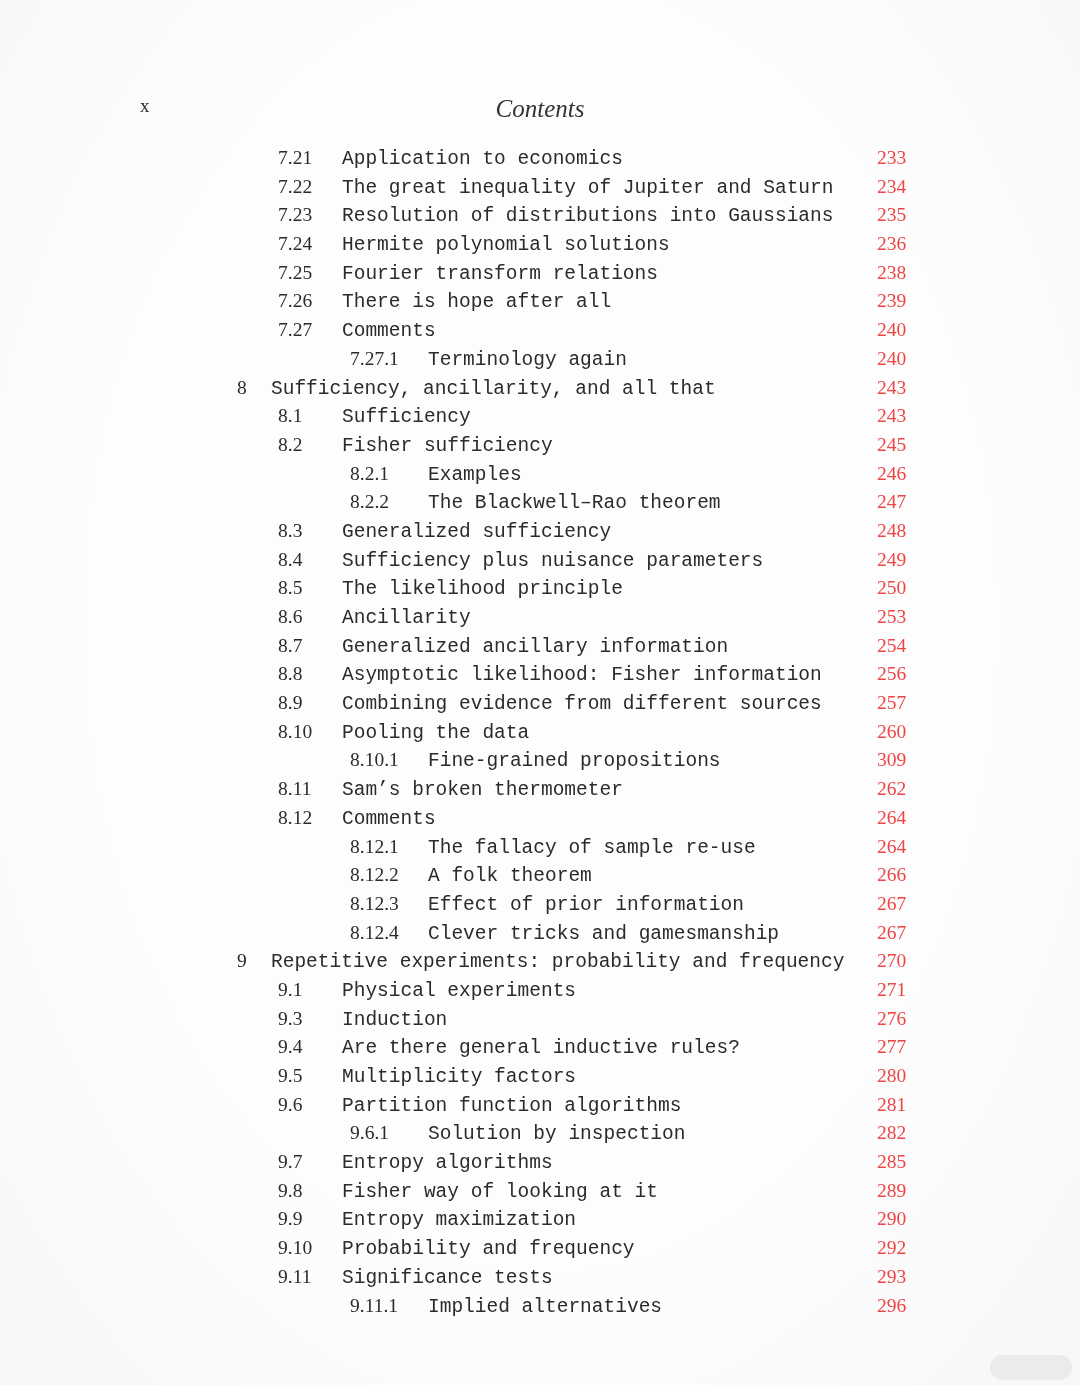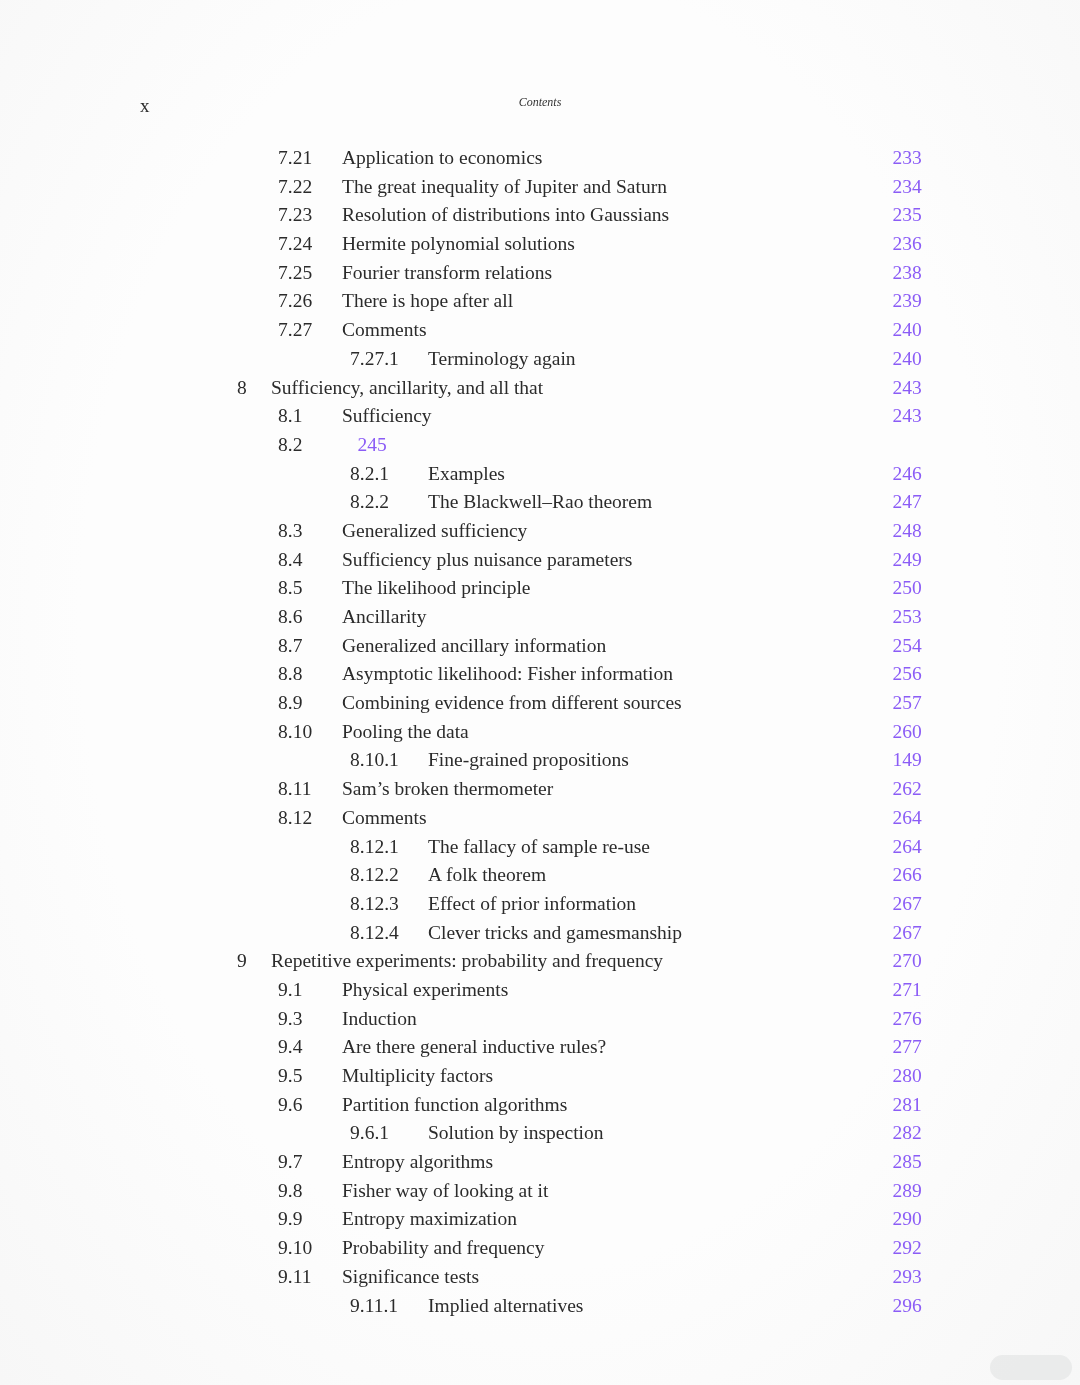--- a/index.html
+++ b/index.html
@@ -6,32 +6,32 @@
   body{
     width:1080px;height:1385px;position:relative;overflow:hidden;
     background:radial-gradient(ellipse at 50% 45%, #fdfdfd 60%, #f7f7f7 100%);
     font-family:"Liberation Serif","DejaVu Serif",serif;
     color:#2b2b2b;
   }
   .page-header{position:absolute;top:95px;left:0;right:0;height:30px;}
   .folio{position:absolute;left:140px;top:0;font-size:19px;}
   .running-title{
     position:absolute;left:0;right:0;top:0;text-align:center;
-    font-style:italic;font-size:12px;color:#333;
+    font-style:italic;font-size:25px;color:#333;
   }
   .toc{position:absolute;top:144px;left:0;right:0;}
   .row{
     display:flex;align-items:baseline;height:28.7px;line-height:28.7px;
     font-size:19.5px;white-space:nowrap;
   }
   .row .num{flex:none;}
-  .row .title{flex:1 1 auto;overflow:hidden;}
+  .row .title{flex:1 1 auto;overflow:hidden;font-family:Liberation Mono, monospace;}
   .row .pg{
-    flex:none;width:60px;text-align:center;margin-right:143px;
-    color:#8b5cf6;
+    flex:none;width:60px;text-align:left;margin-right:143px;
+    color:#ef4444;
   }
   .level-1 .num{margin-left:237px;width:34px;}
   .level-2 .num{margin-left:278px;width:64px;}
   .level-3 .num{margin-left:350px;width:78px;}
   .watermark{
     position:absolute;right:8px;bottom:5px;width:82px;height:25px;
     background:rgba(210,212,212,0.35);border-radius:13px;
     display:flex;align-items:center;justify-content:center;
     color:rgba(160,165,165,0.45);font-size:11px;
     font-family:"Liberation Sans",sans-serif;letter-spacing:1px;
@@ -91,20 +91,21 @@
     <span class="title">Sufficiency, ancillarity, and all that</span>
     <span class="pg">243</span>
   </div>
     <div class="row level-2">
     <span class="num">8.1</span>
     <span class="title">Sufficiency</span>
     <span class="pg">243</span>
   </div>
     <div class="row level-2">
     <span class="num">8.2</span>
+    <span class="title">Fisher sufficiency</span>
     <span class="pg">245</span>
   </div>
     <div class="row level-3">
     <span class="num">8.2.1</span>
     <span class="title">Examples</span>
     <span class="pg">246</span>
   </div>
     <div class="row level-3">
     <span class="num">8.2.2</span>
     <span class="title">The Blackwell–Rao theorem</span>
@@ -146,21 +147,21 @@
     <span class="pg">257</span>
   </div>
     <div class="row level-2">
     <span class="num">8.10</span>
     <span class="title">Pooling the data</span>
     <span class="pg">260</span>
   </div>
     <div class="row level-3">
     <span class="num">8.10.1</span>
     <span class="title">Fine-grained propositions</span>
-    <span class="pg">149</span>
+    <span class="pg">309</span>
   </div>
     <div class="row level-2">
     <span class="num">8.11</span>
     <span class="title">Sam’s broken thermometer</span>
     <span class="pg">262</span>
   </div>
     <div class="row level-2">
     <span class="num">8.12</span>
     <span class="title">Comments</span>
     <span class="pg">264</span>

